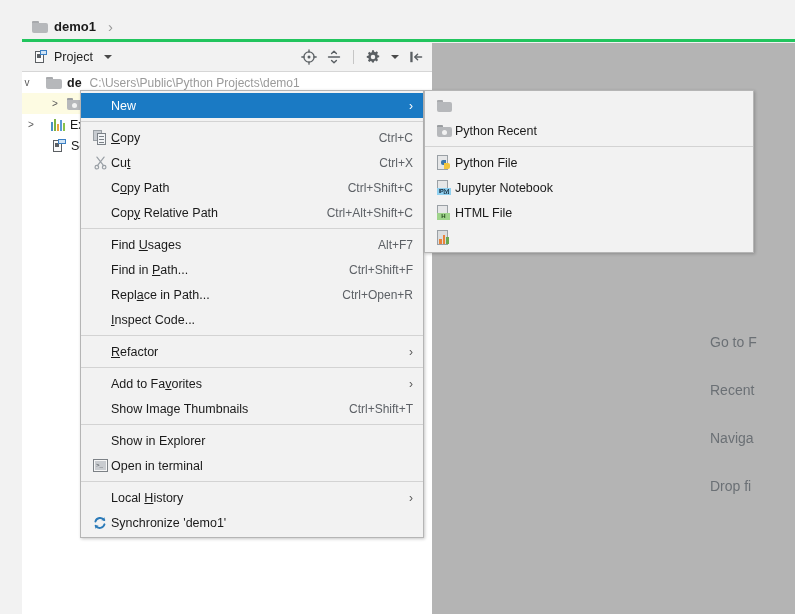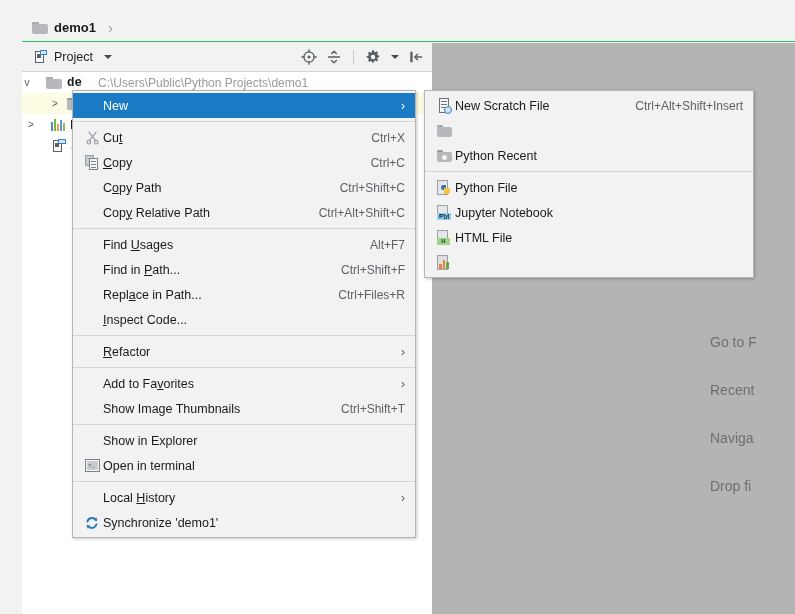--- a/index.html
+++ b/index.html
@@ -24,21 +24,21 @@
   }
 
   
   .breadcrumb-bar {
     position: absolute;
     left: 22px;
     top: 14px;
     width: 773px;
     height: 28px;
     background: #f2f2f2;
-    border-bottom: 1px solid #22c55e;
+    border-bottom: 3px solid #22c55e;
     display: flex;
     padding-left: 10px;
     box-sizing: border-box;
   }
   .crumb {
     display: flex;
     align-items: center;
     gap: 6px;
   }
   .crumb-label {
@@ -162,22 +162,22 @@
     display: flex;
     align-items: center;
     font-size: 12.5px;
     color: #1a1a1a;
     white-space: nowrap;
     position: relative;
   }
   .tree-row.sel { background: #fdfbe2; }
   .tw { display: inline-block; width: 10px; text-align: center; color: #5a5a5a; font-size: 10px; }
   .tree-label { margin-left: 5px; }
-  .tree-label.bold { font-weight: bold; font-family: Liberation Mono, monospace; }
-  .tree-path { color: #9a9a9a; font-weight: normal; margin-left: 16px; font-size: 12px; }
+  .tree-label.bold { font-weight: bold; }
+  .tree-path { color: #9a9a9a; font-weight: normal; margin-left: 8px; font-size: 12px; }
 
   .bars-icon { display:inline-block; width:14px; height:12px; position:relative; }
   .bars-icon i {
     position:absolute; bottom:0; width:2px; display:block;
   }
   .scratch-icon { width: 15px; height: 14px; position: relative; display:inline-block; }
   .scratch-icon .sheet { position:absolute; left:2px; top:1px; width:9px; height:12px; background:#fafafa; border:1px solid #5b5f63; box-sizing:border-box;}
   .scratch-icon .sq { position:absolute; left:4px; top:4px; width:4px; height:4px; background:#5b5f63;}
   .scratch-icon .tab { position:absolute; left:7px; top:0; width:8px; height:5px; border:1px solid #3b80c4; background:#cfe3f5; box-sizing:border-box;}
 
@@ -201,21 +201,21 @@
     color: #6b7075;
     height: 48px;
     line-height: 48px;
     white-space: nowrap;
     overflow: hidden;
   }
 
   
   .ctx-menu {
     position: absolute;
-    left: 72px;
+    left: 80px;
     top: 90px;
     width: 344px;
     background: #f2f2f2;
     border: 1px solid #b5b5b5;
     box-sizing: border-box;
     padding: 2px 0 2px 0;
     box-shadow: 1px 1px 3px rgba(0,0,0,0.22);
     z-index: 40;
   }
   .mi {
@@ -452,47 +452,47 @@
     <div class="mi hl">
       <span class="ico-slot"></span>
       <span class="mlabel">New</span>
       <span class="arrow">›</span>
     </div>
 
     <div class="msep"></div>
 
     <div class="mi">
       <span class="ico-slot">
+        <span class="ic ic-copy">
+          <span class="back"></span>
+            <span class="front"></span>
+          <span class="ln" style="top:6px"></span>
+            <span class="ln" style="top:9px"></span>
+            <span class="ln" style="top:12px"></span>
+        </span>
+      </span>
+      <span class="mlabel"><u>C</u>opy</span>
+      <span class="macc">Ctrl+C</span>
+    </div>
+
+    <div class="mi">
+      <span class="ico-slot">
         <span class="ic ic-cut">
           <svg width="15" height="15" viewBox="0 0 16 16">
             <path d="M4.2 2.2L11.3 11.4M11.8 2.2L4.7 11.4" stroke="#9aa0a6" stroke-width="1.3" fill="none" stroke-linecap="round"></path>
             <circle cx="4.1" cy="13.0" r="1.9" fill="none" stroke="#9aa0a6" stroke-width="1.3"></circle>
             <circle cx="11.9" cy="13.0" r="1.9" fill="none" stroke="#9aa0a6" stroke-width="1.3"></circle>
           </svg>
         </span>
       </span>
       <span class="mlabel">Cu<u>t</u></span>
       <span class="macc">Ctrl+X</span>
     </div>
 
     <div class="mi">
-      <span class="ico-slot">
-        <span class="ic ic-copy">
-          <span class="back"></span>
-            <span class="front"></span>
-          <span class="ln" style="top:6px"></span>
-            <span class="ln" style="top:9px"></span>
-            <span class="ln" style="top:12px"></span>
-        </span>
-      </span>
-      <span class="mlabel"><u>C</u>opy</span>
-      <span class="macc">Ctrl+C</span>
-    </div>
-
-    <div class="mi">
       <span class="ico-slot"></span>
       <span class="mlabel">C<u>o</u>py Path</span>
       <span class="macc">Ctrl+Shift+C</span>
     </div>
 
     <div class="mi">
       <span class="ico-slot"></span>
       <span class="mlabel">Cop<u>y</u> Relative Path</span>
       <span class="macc">Ctrl+Alt+Shift+C</span>
     </div>
@@ -508,21 +508,21 @@
 
     <div class="mi">
       <span class="ico-slot"></span>
       <span class="mlabel">Find in <u>P</u>ath...</span>
       <span class="macc">Ctrl+Shift+F</span>
     </div>
 
     <div class="mi">
       <span class="ico-slot"></span>
       <span class="mlabel">Repl<u>a</u>ce in Path...</span>
-      <span class="macc">Ctrl+Files+R</span>
+      <span class="macc">Ctrl+Open+R</span>
     </div>
 
     <div class="mi">
       <span class="ico-slot"></span>
       <span class="mlabel"><u>I</u>nspect Code...</span>
       <span class="macc"></span>
     </div>
 
     <div class="msep"></div>
 
@@ -585,33 +585,20 @@
         </span>
       </span>
       <span class="mlabel">Synchronize 'demo1'</span>
     </div>
 
   </div>
 
   <div class="sub-menu">
 
 
-    <div class="mi">
-      <span class="ico-slot">
-        <span class="ic ic-doc">
-          <span class="pg"></span>
-          <span class="ln" style="top:3px"></span>
-            <span class="ln" style="top:6px"></span>
-            <span class="ln" style="top:9px"></span>
-          <span class="clock"></span>
-        </span>
-      </span>
-      <span class="mlabel">New Scratch File</span>
-      <span class="macc">Ctrl+Alt+Shift+Insert</span>
-    </div>
 
     <div class="mi">
       <span class="ico-slot">
         <span class="ic ic-folder">
           <span class="t"></span>
             <span class="b"></span>
         </span>
       </span>
     </div>
 

